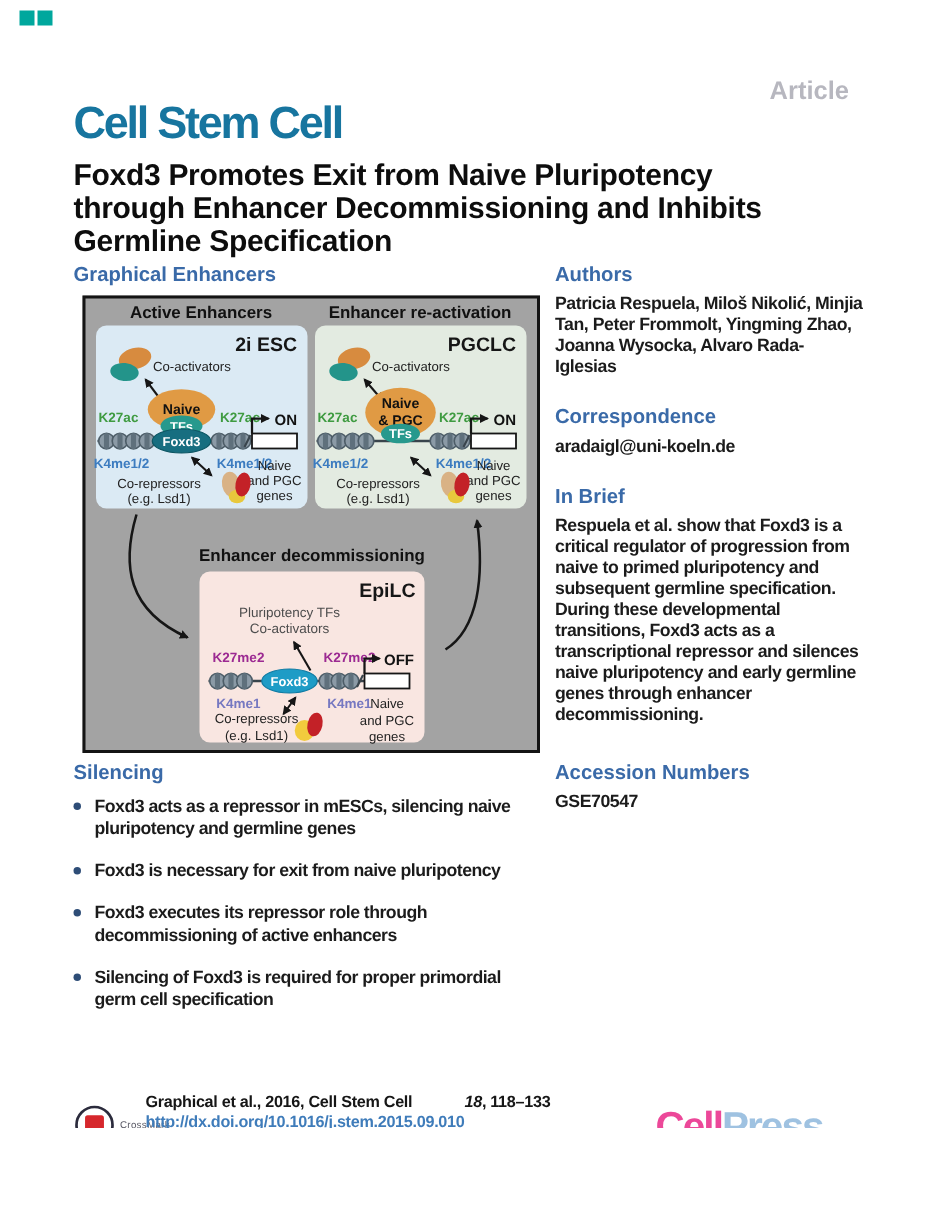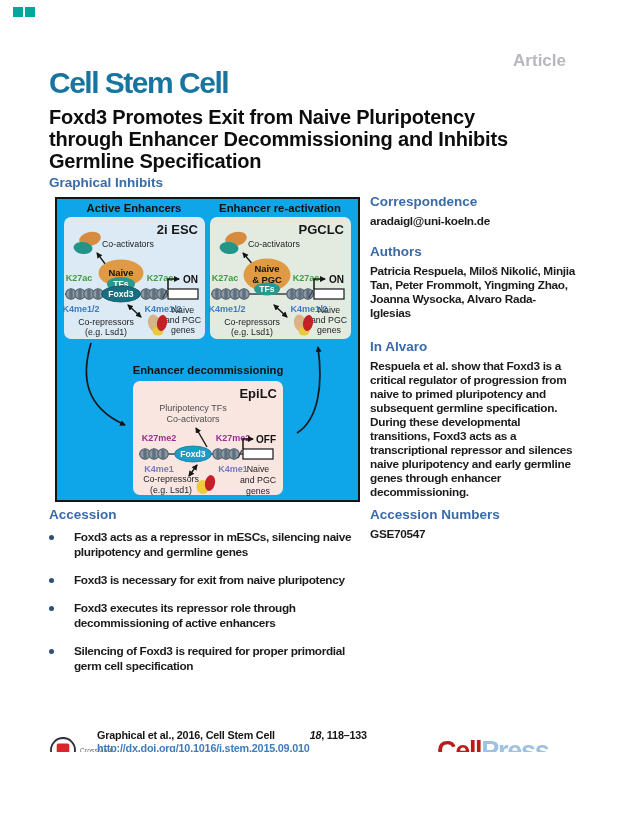--- a/index.html
+++ b/index.html
@@ -16,45 +16,45 @@
                 color:#17759f;letter-spacing:-1.5px;}
 
   .title{position:absolute;left:49px;top:106px;width:520px;font-size:20px;font-weight:bold;
          line-height:22px;color:#0d0d0d;letter-spacing:-0.2px;}
   .title div{white-space:nowrap;}
 
   .sec-h{color:#3a6aa8;font-size:13.5px;font-weight:bold;margin:0 0 5px 0;}
 
   .ga-head{position:absolute;left:49px;top:175px;}
   .figure{position:absolute;left:55px;top:197px;width:301px;height:301px;
-          border:2.5px solid #141414;background:#0ea5e9;}
+          border:2.5px solid #141414;background:#a3a3a3;}
 
   .right-col{position:absolute;left:370px;top:175px;width:206px;}
   .bodytxt{font-size:11.8px;font-weight:bold;line-height:14px;letter-spacing:-0.3px;
            color:#1b1b1b;margin:0 0 0 0;}
   .block{margin-bottom:16px;}
 
   .highlights{position:absolute;left:49px;top:507px;width:312px;}
-  .hl-item{display:flex;gap:20px;margin-bottom:13px;font-size:11.8px;font-weight:bold;
+  .hl-item{display:flex;gap:9px;margin-bottom:13px;font-size:11.8px;font-weight:bold;
            line-height:15px;letter-spacing:-0.35px;color:#1b1b1b;}
   .hl-item .dot{flex:none;width:5px;height:5px;border-radius:50%;background:#2e4d77;margin-top:5px;}
 
   .accession{position:absolute;left:370px;top:507px;width:200px;}
 
   .crossmark{position:absolute;left:49px;top:735px;display:flex;align-items:center;gap:3px;}
   .crossmark .cm-label{font-size:6.5px;color:#5a5a66;letter-spacing:0.2px;}
 
   .footer-cite{position:absolute;left:97px;top:729px;font-size:10.8px;font-weight:bold;
                line-height:13px;letter-spacing:-0.2px;color:#161616;}
   .footer-cite .doi{color:#3f7cba;}
   .footer-cite .vol{font-style:italic;margin-left:32px;}
 
   .cellpress{position:absolute;left:437px;top:736px;font-size:27px;font-weight:bold;
              letter-spacing:-1.3px;white-space:nowrap;}
-  .cellpress .cp1{color:#b91c1c;}
+  .cellpress .cp1{color:#ec4899;}
   .cellpress .cp2{color:#9fc2e1;}
 
   .watermark{position:absolute;left:116px;top:748px;font-size:58px;font-weight:bold;color:#6d28d9;
              letter-spacing:-2px;white-space:nowrap;z-index:20;}
 
   
   text{font-family:"Liberation Sans",sans-serif;text-anchor:middle;}
   .f-h{font-size:11.3px;font-weight:bold;fill:#111;}
   .f-cell{font-size:13px;font-weight:bold;fill:#161616;text-anchor:end;}
   .f-s{font-size:8.8px;fill:#222;}
@@ -81,21 +81,21 @@
   <div class="article-label">Article</div>
 
   <div class="journal-logo">Cell Stem Cell</div>
 
   <h1 class="title" style="margin:0;">
     <div>Foxd3 Promotes Exit from Naive Pluripotency</div>
     <div>through Enhancer Decommissioning and Inhibits</div>
     <div>Germline Specification</div>
   </h1>
 
-  <div class="ga-head sec-h">Graphical Inhibits</div>
+  <div class="ga-head sec-h">Graphical Enhancers</div>
 
   <div class="figure">
     <svg width="301" height="301" viewBox="0 0 301 301" xmlns="http://www.w3.org/2000/svg">
       <defs>
         <marker id="ah" markerWidth="7" markerHeight="7" refX="5" refY="3" orient="auto-start-reverse" markerUnits="userSpaceOnUse">
           <path d="M0,0 L6,3 L0,6 z" fill="#161616"></path>
         </marker>
         <g id="bead">
           <circle r="5.2" fill="#8b9aa6" stroke="#4d5d68" stroke-width="1.1"></circle>
           <rect x="-1.7" y="-5.4" width="3.4" height="10.8" rx="1.7" fill="#5f707c"></rect>
@@ -239,36 +239,36 @@
 
         <line x1="64" y1="84" x2="56" y2="95" stroke="#161616" stroke-width="1.4" marker-start="url(#ah)" marker-end="url(#ah)"></line>
         <text class="f-s" x="38" y="101">Co-repressors</text>
         <text class="f-s" x="38" y="112">(e.g. Lsd1)</text>
         <use href="#corep2" x="70" y="103"></use>
       </g>
     </svg>
   </div>
 
   <div class="right-col">
+    <div class="block">
+      <div class="sec-h">Authors</div>
+      <p class="bodytxt">Patricia Respuela, Miloš Nikolić, Minjia Tan, Peter Frommolt, Yingming Zhao, Joanna Wysocka, Alvaro Rada-Iglesias</p>
+    </div>
     <div class="block" style="margin-top:19px;">
       <div class="sec-h">Correspondence</div>
       <p class="bodytxt">aradaigl@uni-koeln.de</p>
     </div>
-    <div class="block">
-      <div class="sec-h">Authors</div>
-      <p class="bodytxt">Patricia Respuela, Miloš Nikolić, Minjia Tan, Peter Frommolt, Yingming Zhao, Joanna Wysocka, Alvaro Rada-Iglesias</p>
-    </div>
     <div class="block" style="margin-top:19px;">
-      <div class="sec-h">In Alvaro</div>
+      <div class="sec-h">In Brief</div>
       <p class="bodytxt">Respuela et al. show that Foxd3 is a critical regulator of progression from naive to primed pluripotency and subsequent germline specification. During these developmental transitions, Foxd3 acts as a transcriptional repressor and silences naive pluripotency and early germline genes through enhancer decommissioning.</p>
     </div>
   </div>
 
   <div class="highlights">
-    <div class="sec-h" style="margin-bottom:8px;">Accession</div>
+    <div class="sec-h" style="margin-bottom:8px;">Silencing</div>
     <div class="hl-item">
       <span class="dot"></span>
       <span>Foxd3 acts as a repressor in mESCs, silencing naive pluripotency and germline genes</span>
     </div>
     <div class="hl-item">
       <span class="dot"></span>
       <span>Foxd3 is necessary for exit from naive pluripotency</span>
     </div>
     <div class="hl-item">
       <span class="dot"></span>

